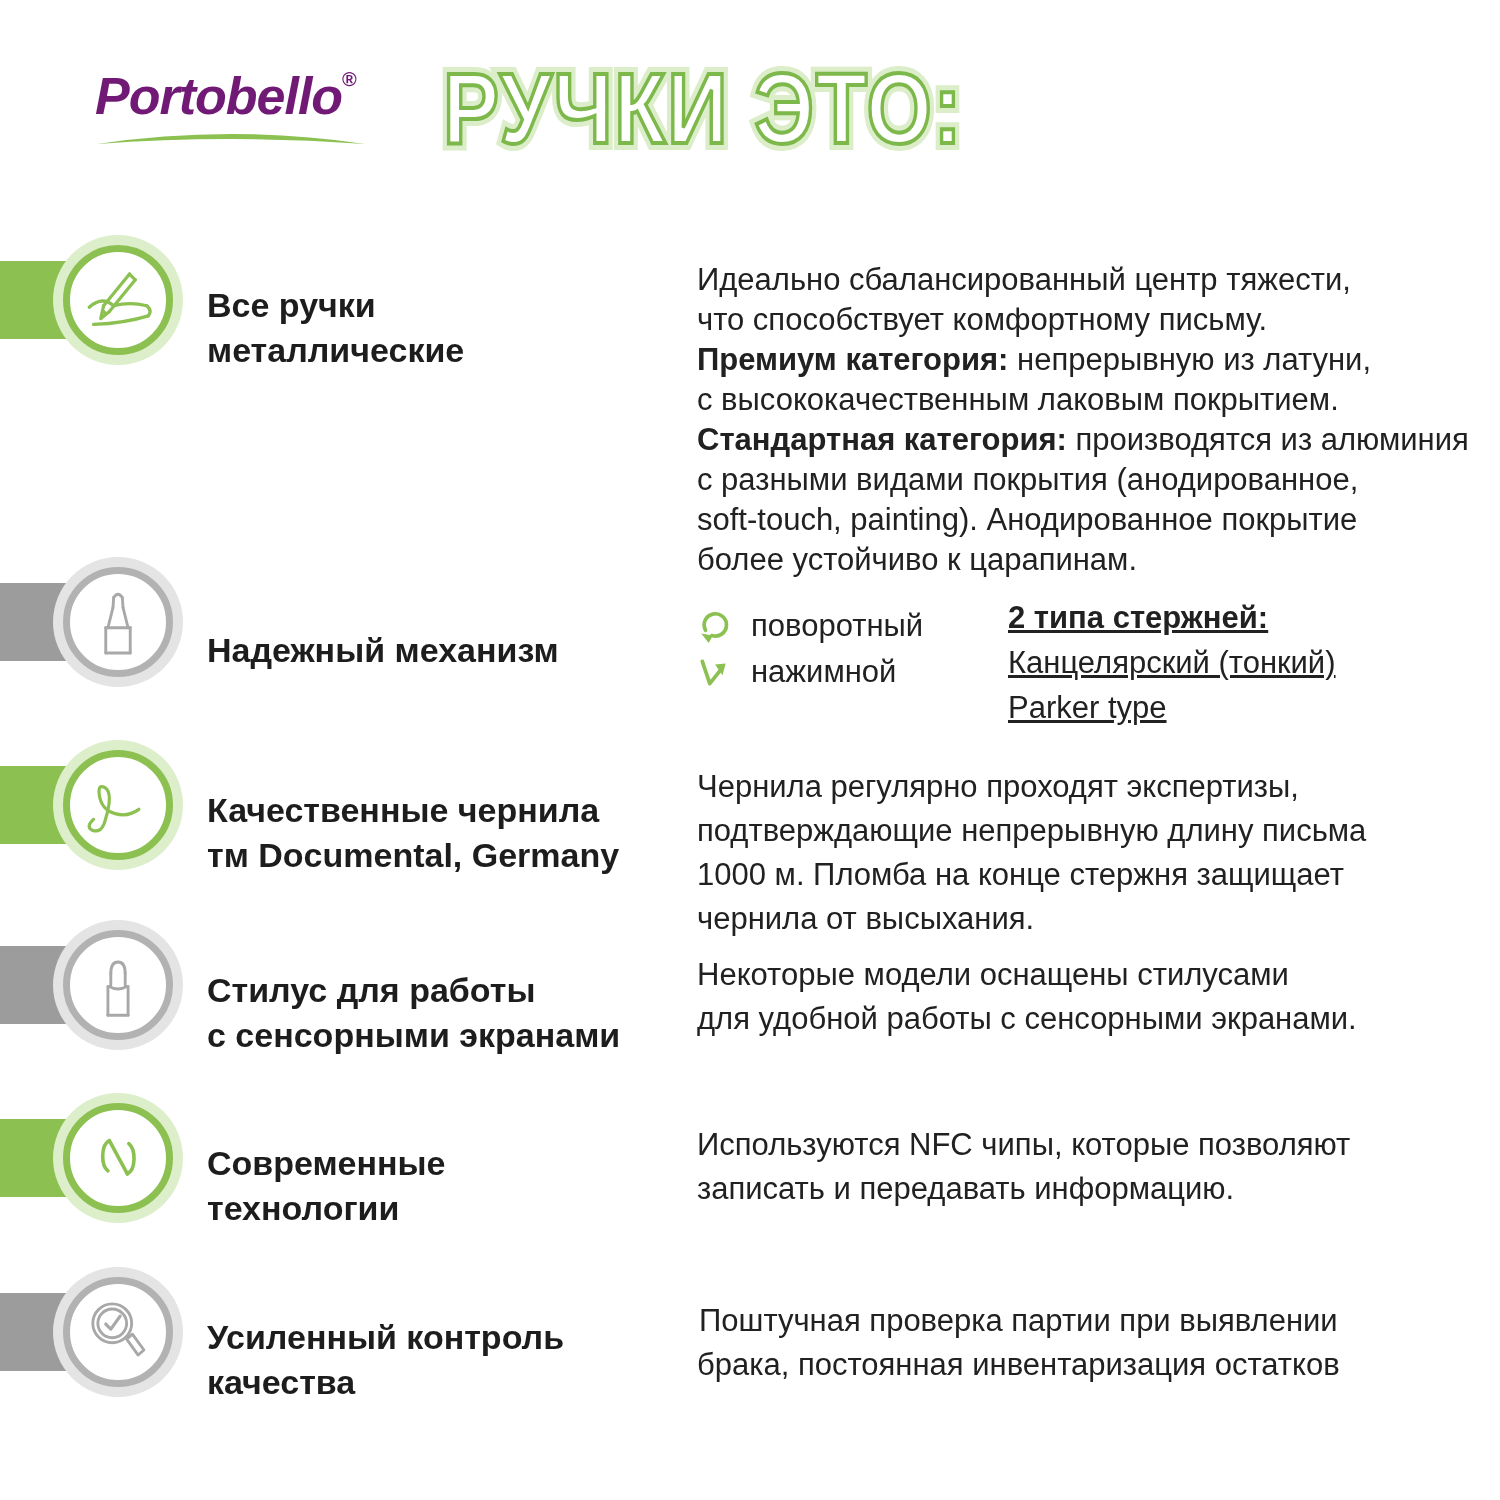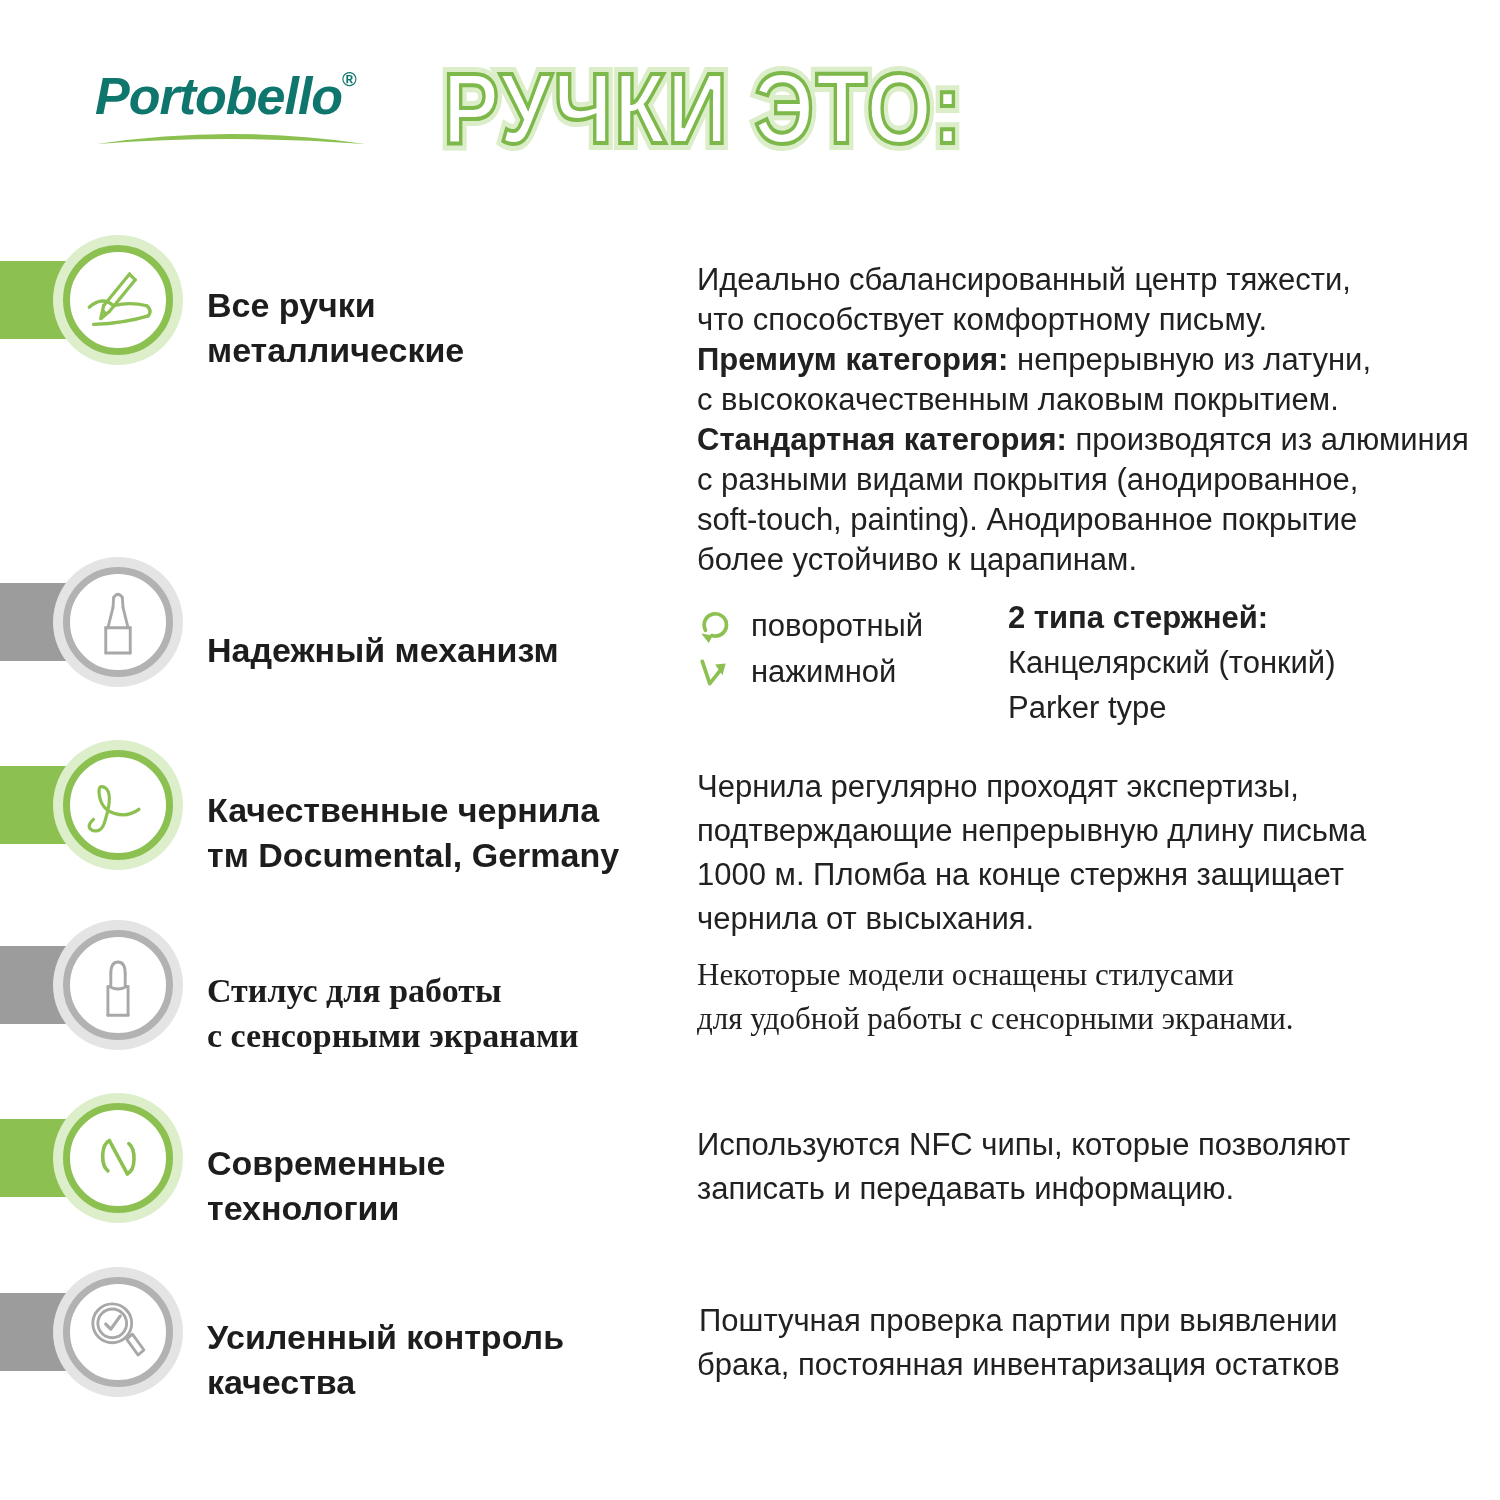--- a/index.html
+++ b/index.html
@@ -3,33 +3,33 @@
 <meta charset="utf-8">
 <style>
   html,body { margin:0; padding:0; background:#ffffff; }
   .page {
     position:relative; width:1500px; height:1500px; overflow:hidden; background:#ffffff;
     font-family:"Liberation Sans","DejaVu Sans",sans-serif; color:#212121;
   }
 
   
   .logo { position:absolute; left:95px; top:66px; width:290px; }
-  .logo-text { font-size:52px; font-weight:bold; font-style:italic; color:#0f766e; letter-spacing:-1px; white-space:nowrap; }
+  .logo-text { font-size:52px; font-weight:bold; font-style:italic; color:#701a75; letter-spacing:-1px; white-space:nowrap; }
   .logo-text sup { font-size:20px; font-style:normal; vertical-align:28px; }
   .swoosh { display:block; margin-top:4px; }
 
   .title-wrap { position:absolute; left:443px; top:52px; height:120px; transform:scaleX(0.84); transform-origin:left top; }
   .title { position:absolute; left:0; top:0; font-size:100px; line-height:112px; font-weight:bold; letter-spacing:2px; white-space:nowrap; }
   .title.back  { color:#dcedca; -webkit-text-stroke:14px #dcedca; }
   .title.front { color:#ffffff; -webkit-text-stroke:4px #7db84a; }
 
   
   .row { position:absolute; left:0; width:1500px; height:150px; }
   .r1 { top:225px; } .r2 { top:547px; } .r3 { top:730px;padding-left:13px; }
-  .r4 { top:910px;font-family:Liberation Serif, serif; } .r5 { top:1083px; } .r6 { top:1257px; }
+  .r4 { top:910px; } .r5 { top:1083px; } .r6 { top:1257px; }
 
   .bar { position:absolute; left:0; top:36px; width:150px; height:78px; }
   .bar.green { background:#8cc152; }
   .bar.gray  { background:#9c9c9c; }
 
   .badge { position:absolute; left:53px; top:10px; width:130px; height:130px; border-radius:50%;
            display:flex; align-items:center; justify-content:center; }
   .badge.green { background:#ddeecb; }
   .badge.gray  { background:#e4e4e4; }
   .badge-inner { width:96px; height:96px; border-radius:50%; background:#ffffff;
@@ -43,21 +43,21 @@
   .desc { position:absolute; left:697px; font-size:31px; line-height:44px; color:#212121; white-space:nowrap; }
   .r1 .desc { top:35px; line-height:40px; }
   .r3 .desc { top:35px; }
   .r4 .desc { top:43px; }
   .r5 .desc { top:40px; }
   .r6 .desc { top:42px;text-align:center; }
   .desc b { font-weight:bold; }
 
   .mech-col { position:absolute; left:697px; top:56px; }
   .mech-item { display:flex; align-items:center; gap:20px; height:46px; font-size:31px; color:#212121; }
-  .refill-col { position:absolute; left:1008px; top:48px; font-size:31px; line-height:45px; color:#212121; white-space:nowrap; }
+  .refill-col { position:absolute; left:1008px; top:48px; font-size:31px; line-height:45px; color:#212121; white-space:nowrap;text-decoration:underline; }
   .refill-title { font-weight:bold; }
 
   svg { display:block; }
 </style>
 </head>
 <body>
 
 <div class="page">
 
   <div class="logo">

